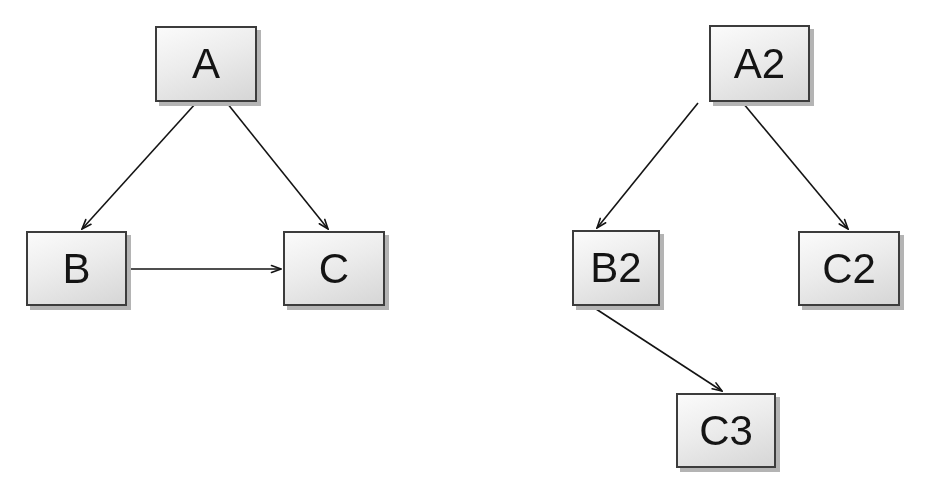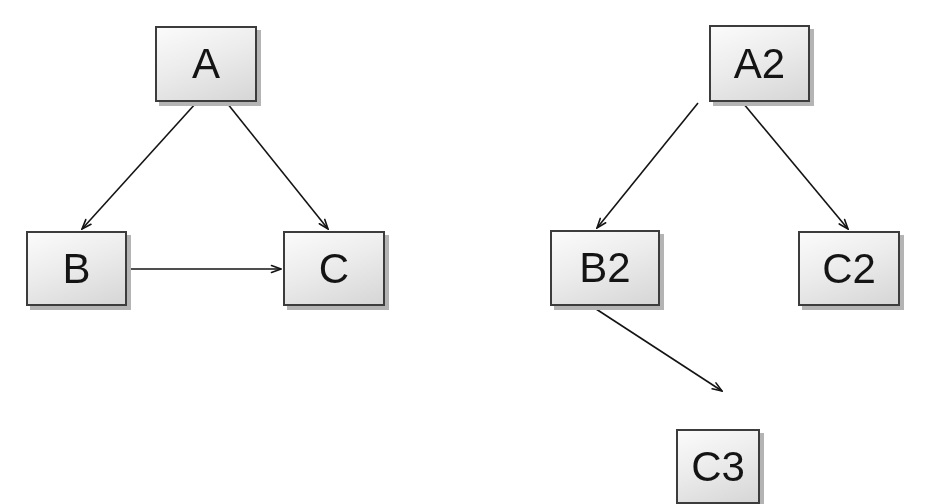--- a/index.html
+++ b/index.html
@@ -48,22 +48,22 @@
     </div>
     <div class="node" style="left: 26px; top: 231px; width: 101px; height: 75px;">
       <span>B</span>
     </div>
     <div class="node" style="left: 283px; top: 231px; width: 102px; height: 75px;">
       <span>C</span>
     </div>
     <div class="node" style="left: 669px; top: 25px; width: 101px; height: 77px; margin-left: 40px;">
       <span>A2</span>
     </div>
-    <div class="node" style="left: 550px; top: 230px; width: 110px; height: 76px; text-align: right;">
+    <div class="node" style="left: 572px; top: 230px; width: 88px; height: 76px; text-align: right;">
       <span>B2</span>
     </div>
     <div class="node" style="left: 798px; top: 231px; width: 102px; height: 75px; justify-content: center;">
       <span>C2</span>
     </div>
-    <div class="node" style="left: 676px; top: 393px; width: 84px; height: 75px; margin-top: 36px;">
+    <div class="node" style="left: 676px; top: 393px; width: 100px; height: 75px;">
       <span>C3</span>
     </div>
   </div>
 
 </body></html>

